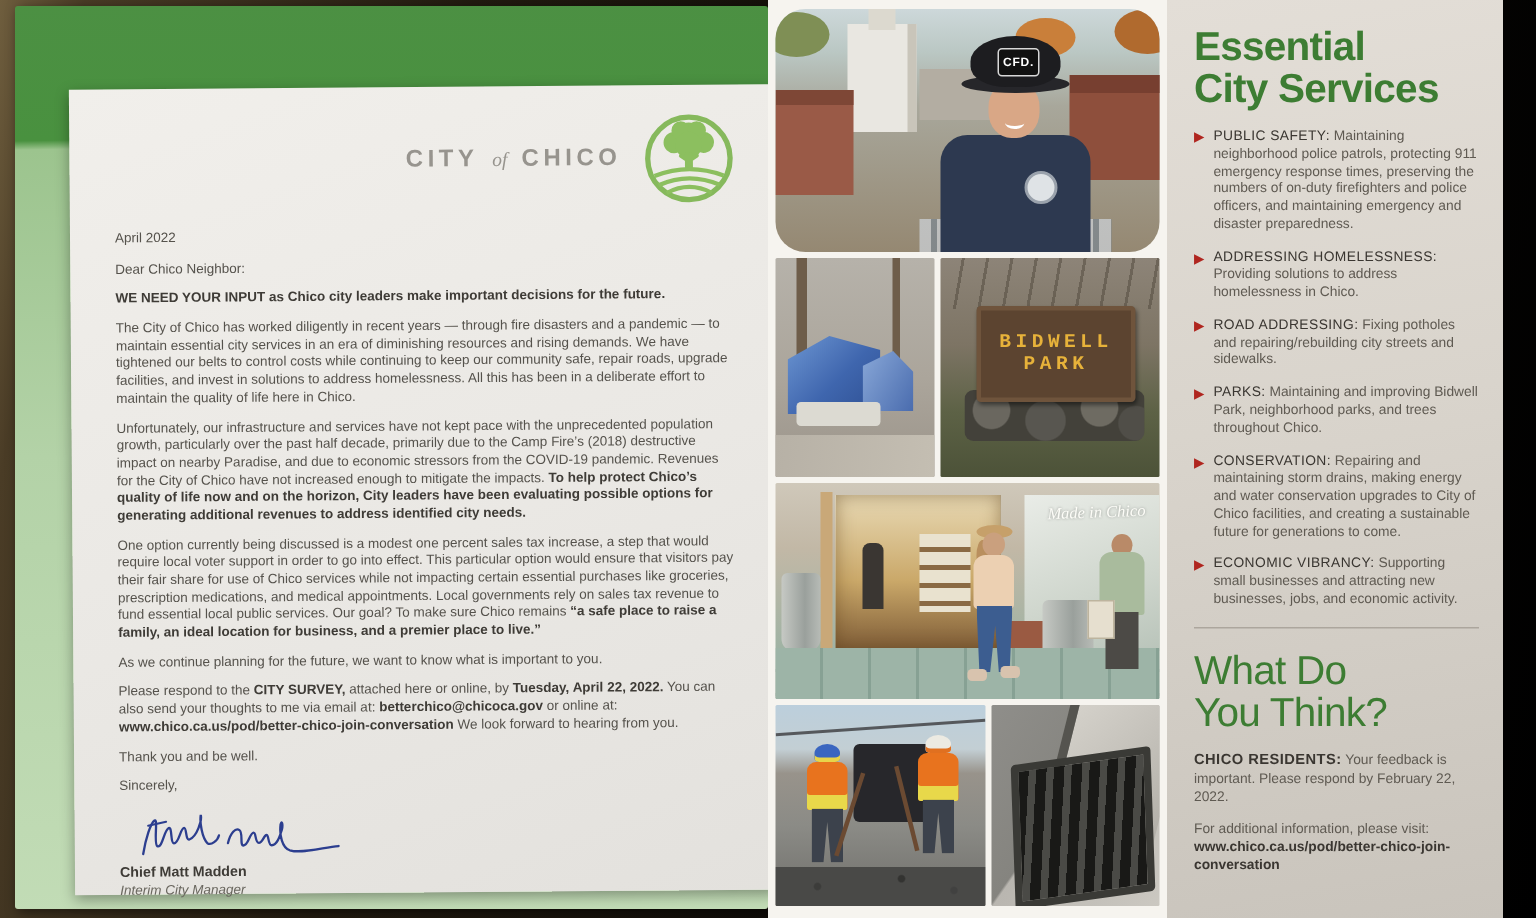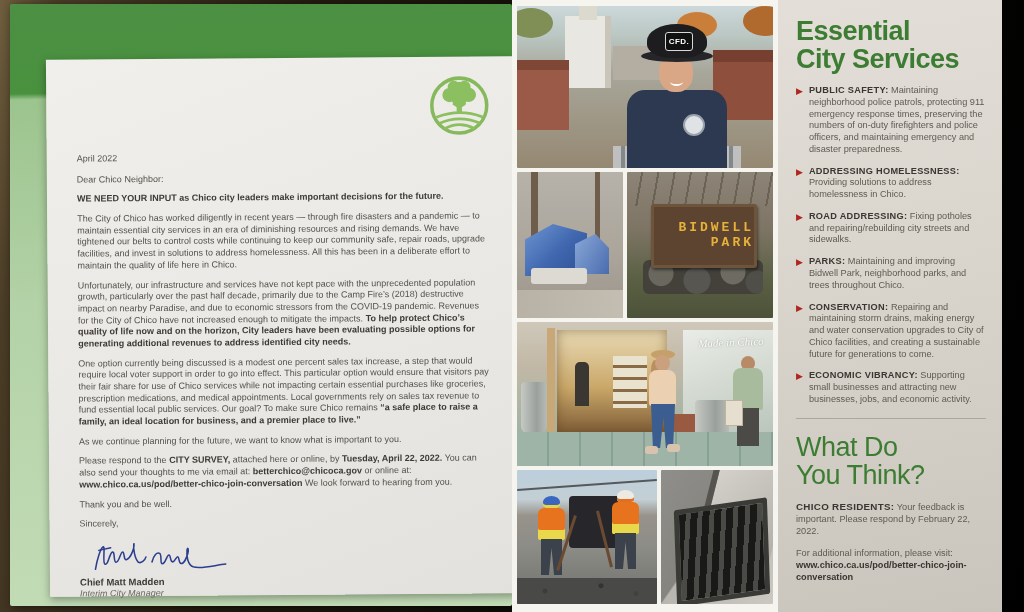--- a/index.html
+++ b/index.html
@@ -34,21 +34,21 @@
   .sig-title{font-style:italic;color:#6a675f;font-size:9px;}
   
   .photo-col{
     position:absolute;left:512px;top:0;width:266px;height:612px;
     background:#f6f4ef;box-sizing:border-box;padding:6px 5px;
     display:flex;flex-direction:column;gap:4px;
   }
   .prow{display:flex;gap:4px;}
   .photo{position:relative;overflow:hidden;border-radius:1px;}
   
-  .ph-fire{height:162px;background:linear-gradient(180deg,#cdd8da 0%,#bac7c3 18%,#a8a79b 40%,#958872 100%);}
+  .ph-fire{height:162px;background:linear-gradient(180deg,#cdd8da 0%,#bac7c3 18%,#a8a79b 40%,#958872 100%);border-radius:20px;}
   .bldg{position:absolute;}
   .fig-head{position:absolute;left:142px;top:48px;width:34px;height:38px;background:#d9a786;border-radius:45%;}
   .fig-smile{position:absolute;left:153px;top:72px;width:13px;height:6px;border-bottom:2px solid #fff;border-radius:50%;}
   .fig-helmet{position:absolute;left:130px;top:18px;width:60px;height:34px;background:#1d1d20;border-radius:50% 50% 40% 40%;}
   .fig-brim{position:absolute;left:124px;top:44px;width:72px;height:12px;background:#26262a;border-radius:50%;}
   .helmet-shield{position:absolute;left:148px;top:26px;width:26px;height:17px;background:#111;border:1px solid #d8d8d8;
     border-radius:3px;color:#fff;font-size:8px;font-weight:bold;text-align:center;line-height:17px;letter-spacing:.5px;}
   .fig-torso{position:absolute;left:110px;top:84px;width:100px;height:80px;background:#2d3950;border-radius:18px 18px 0 0;}
   .fig-badge{position:absolute;left:166px;top:108px;width:18px;height:18px;background:#dfe3e6;border-radius:50%;border:2px solid #9aa2ac;}
   .ladder{position:absolute;left:96px;top:140px;width:128px;height:22px;background:
@@ -59,21 +59,21 @@
   .tarp1{position:absolute;left:8px;top:52px;width:62px;height:52px;background:linear-gradient(135deg,#6d96d2 0%,#3f66ae 55%,#2e4f92 100%);
     clip-path:polygon(0 30%,45% 0,100% 18%,100% 100%,0 100%);}
   .tarp2{position:absolute;left:58px;top:62px;width:34px;height:40px;background:linear-gradient(120deg,#89a8d8,#4a6cae);
     clip-path:polygon(0 25%,60% 0,100% 35%,100% 100%,0 100%);}
   .tentw{position:absolute;left:14px;top:96px;width:56px;height:16px;background:#dcdad2;border-radius:3px;}
   .sidewalk{position:absolute;left:0;bottom:0;width:100%;height:28px;background:linear-gradient(95deg,#b7b1a6,#c4beb2);}
   
   .ph-bidwell{flex:1;height:146px;background:linear-gradient(180deg,#8d8478 0%,#7d7464 40%,#5d6246 70%,#4c5238 100%);}
   .bid-sign{position:absolute;left:24px;top:32px;width:100px;height:58px;background:#5c4430;border:3px solid #6f543c;
     border-radius:3px;box-shadow:1px 2px 3px rgba(0,0,0,.45);
-    display:flex;flex-direction:column;align-items:flex-end;justify-content:center;}
+    display:flex;flex-direction:column;align-items:center;justify-content:center;}
   .bid-line{color:#e7b23a;font-weight:bold;font-size:13px;letter-spacing:3px;line-height:1.15;
     font-family:"Liberation Mono","DejaVu Sans Mono",monospace;}
   .stones{position:absolute;left:16px;top:88px;width:120px;height:34px;background:
     radial-gradient(circle at 15% 40%,#6a675f 12px,transparent 13px),
     radial-gradient(circle at 45% 60%,#585650 13px,transparent 14px),
     radial-gradient(circle at 75% 35%,#6e6b62 12px,transparent 13px),
     radial-gradient(circle at 95% 65%,#504e48 11px,transparent 12px),#43413a;border-radius:6px;}
   .branches{position:absolute;left:0;top:0;width:100%;height:34px;background:
     repeating-linear-gradient(100deg,transparent 0 14px,#4e463a 14px 16px);opacity:.5;}
   
@@ -129,36 +129,41 @@
   
   .right-panel{
     position:absolute;left:778px;top:0;width:224px;height:612px;
     background:linear-gradient(170deg,#e3ded7 0%,#d9d4cc 45%,#c9c4bc 100%);
     box-sizing:border-box;padding:18px 16px 12px 18px;
   }
   .panel-h1{color:#3d7d33;font-size:27px;font-weight:800;line-height:1.02;letter-spacing:-.5px;margin:0 0 12px 0;}
   .svc{display:flex;margin-bottom:10px;}
   .arrow{color:#b0261f;font-size:9px;line-height:1.35;margin-right:6px;flex:none;}
   .svc-text{font-size:9.2px;line-height:1.28;color:#5f5a52;}
-  .svc-label{font-weight:bold;color:#3a3631;letter-spacing:.3px;margin-top:46px;}
+  .svc-label{font-weight:normal;color:#3a3631;letter-spacing:.3px;margin-top:46px;}
   .divider{border:none;border-top:1px solid #aca69d;margin:12px 0 14px 0;}
   .think-h1{color:#3d7d33;font-size:27px;font-weight:400;line-height:1.04;letter-spacing:-.5px;margin:0 0 12px 0;}
   .res{font-size:9.2px;line-height:1.3;color:#5f5a52;margin-bottom:10px;}
   .res .lbl{font-weight:bold;color:#3a3631;font-size:9.8px;letter-spacing:.3px;}
   .res .strong{font-weight:bold;color:#3a3631;}
   
   .logo{flex:none;}
 </style>
 </head>
 <body>
 
 <div class="green-page">
   <div class="letter">
 
     <div class="letter-head">
+      <div class="brand">
+        <span>CITY</span>
+        <span class="of">of</span>
+        <span>CHICO</span>
+      </div>
       <svg class="logo" width="62" height="62" viewBox="0 0 70 70">
         <circle cx="35" cy="35" r="31" fill="none" stroke="#86b95c" stroke-width="4"></circle>
         <g fill="#8cbf5f">
           <circle cx="35" cy="18" r="10"></circle>
             <circle cx="24" cy="23" r="8"></circle>
             <circle cx="46" cy="23" r="8"></circle>
           <circle cx="29" cy="14" r="7"></circle>
             <circle cx="41" cy="14" r="7"></circle>
             <circle cx="35" cy="25" r="10"></circle>
         </g>

